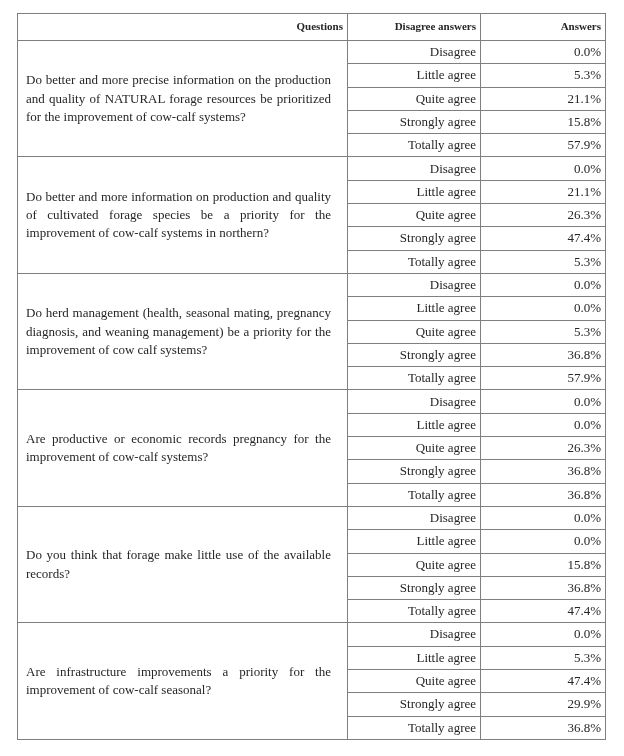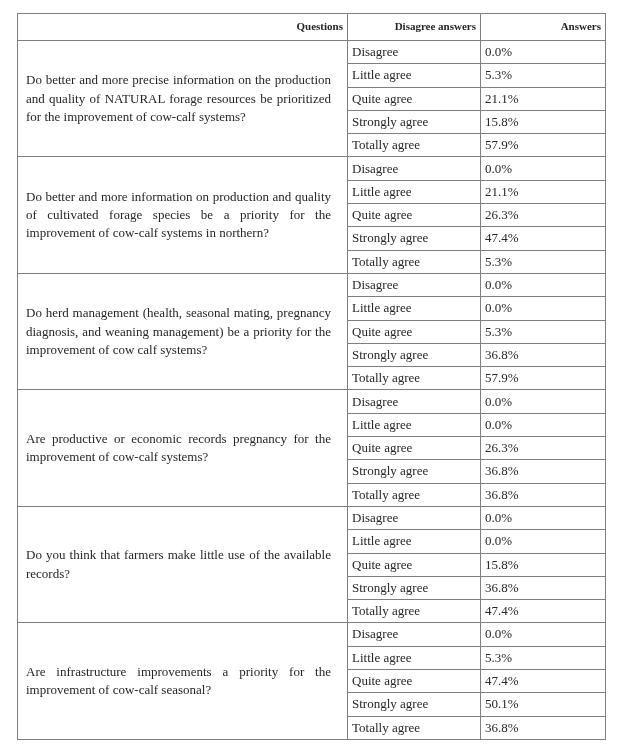--- a/index.html
+++ b/index.html
@@ -40,21 +40,21 @@
     font-size: 11px;
     text-align: right;
     padding: 1px 4px;
   }
   td.q {
     text-align: justify;
     padding: 2px 16px 2px 8px;
     font-size: 13px;
   }
   td.pa, td.ans {
-    text-align: left;
+    text-align: right;
     height: 22.3px;
     padding: 0 4px;
   }
 </style>
 </head>
 <body>
 
 <table class="survey">
   <colgroup>
       <col class="c-q">
@@ -152,21 +152,21 @@
     <tr>
       <td class="pa">Strongly agree</td>
       <td class="ans">36.8%</td>
     </tr>
     <tr>
       <td class="pa">Totally agree</td>
       <td class="ans">36.8%</td>
     </tr>
 
     <tr>
-      <td class="q" rowspan="5">Do you think that farmers make little use of the available records?</td>
+      <td class="q" rowspan="5">Do you think that forage make little use of the available records?</td>
       <td class="pa">Disagree</td>
       <td class="ans">0.0%</td>
     </tr>
     <tr>
       <td class="pa">Little agree</td>
       <td class="ans">0.0%</td>
     </tr>
     <tr>
       <td class="pa">Quite agree</td>
       <td class="ans">15.8%</td>
@@ -188,20 +188,20 @@
     <tr>
       <td class="pa">Little agree</td>
       <td class="ans">5.3%</td>
     </tr>
     <tr>
       <td class="pa">Quite agree</td>
       <td class="ans">47.4%</td>
     </tr>
     <tr>
       <td class="pa">Strongly agree</td>
-      <td class="ans">50.1%</td>
+      <td class="ans">29.9%</td>
     </tr>
     <tr>
       <td class="pa">Totally agree</td>
       <td class="ans">36.8%</td>
     </tr>
   </tbody>
 </table>
 
 </body></html>

